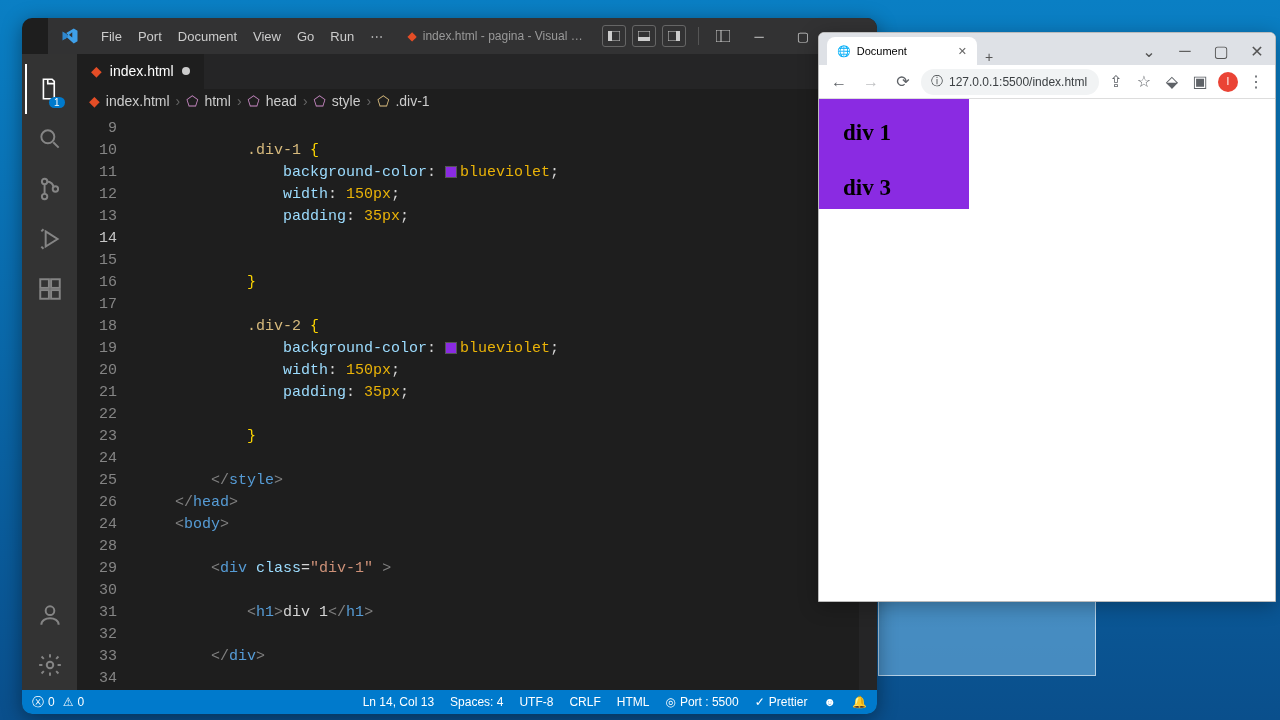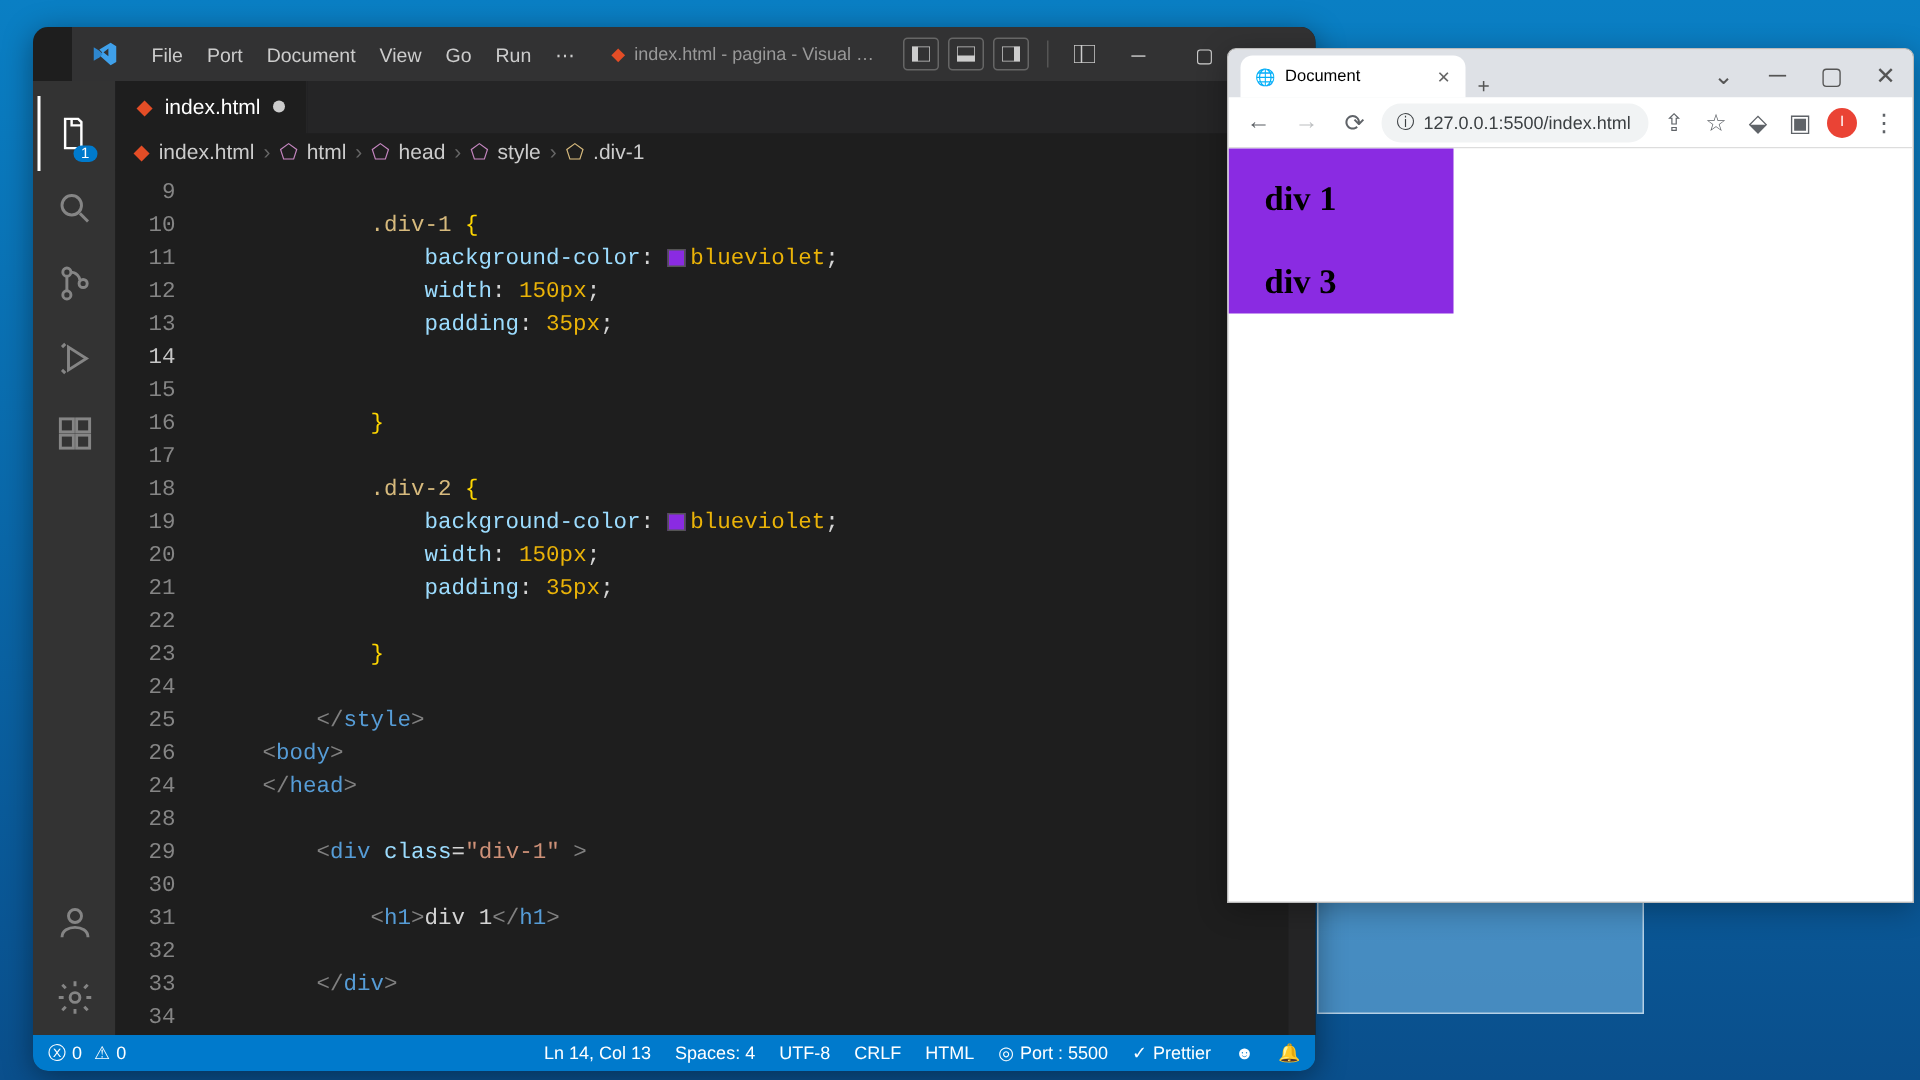--- a/index.html
+++ b/index.html
@@ -281,22 +281,22 @@
 <div>            <span class="c-brace">}</span></div>
 <div> </div>
 <div>            <span class="c-sel">.div-2</span> <span class="c-brace">{</span></div>
 <div>                <span class="c-prop">background-color</span><span class="c-punc">:</span> <span class="color-swatch"></span><span class="c-val">blueviolet</span><span class="c-punc">;</span></div>
 <div>                <span class="c-prop">width</span><span class="c-punc">:</span> <span class="c-val">150px</span><span class="c-punc">;</span></div>
 <div>                <span class="c-prop">padding</span><span class="c-punc">:</span> <span class="c-val">35px</span><span class="c-punc">;</span></div>
 <div> </div>
 <div>            <span class="c-brace">}</span></div>
 <div> </div>
 <div>        <span class="c-br">&lt;/</span><span class="c-tag">style</span><span class="c-br">&gt;</span></div>
+<div>    <span class="c-br">&lt;/</span><span class="c-tag">head</span><span class="c-br">&gt;</span></div>
 <div>    <span class="c-br">&lt;</span><span class="c-tag">body</span><span class="c-br">&gt;</span></div>
-<div>    <span class="c-br">&lt;/</span><span class="c-tag">head</span><span class="c-br">&gt;</span></div>
 <div> </div>
 <div>        <span class="c-br">&lt;</span><span class="c-tag">div</span> <span class="c-attr">class</span><span class="c-punc">=</span><span class="c-str">"div-1"</span> <span class="c-br">&gt;</span></div>
 <div> </div>
 <div>            <span class="c-br">&lt;</span><span class="c-tag">h1</span><span class="c-br">&gt;</span><span>div 1</span><span class="c-br">&lt;/</span><span class="c-tag">h1</span><span class="c-br">&gt;</span></div>
 <div> </div>
 <div>        <span class="c-br">&lt;/</span><span class="c-tag">div</span><span class="c-br">&gt;</span></div>
 <div> </div>
         </div>
         <div class="minimap"></div>
       </div>

